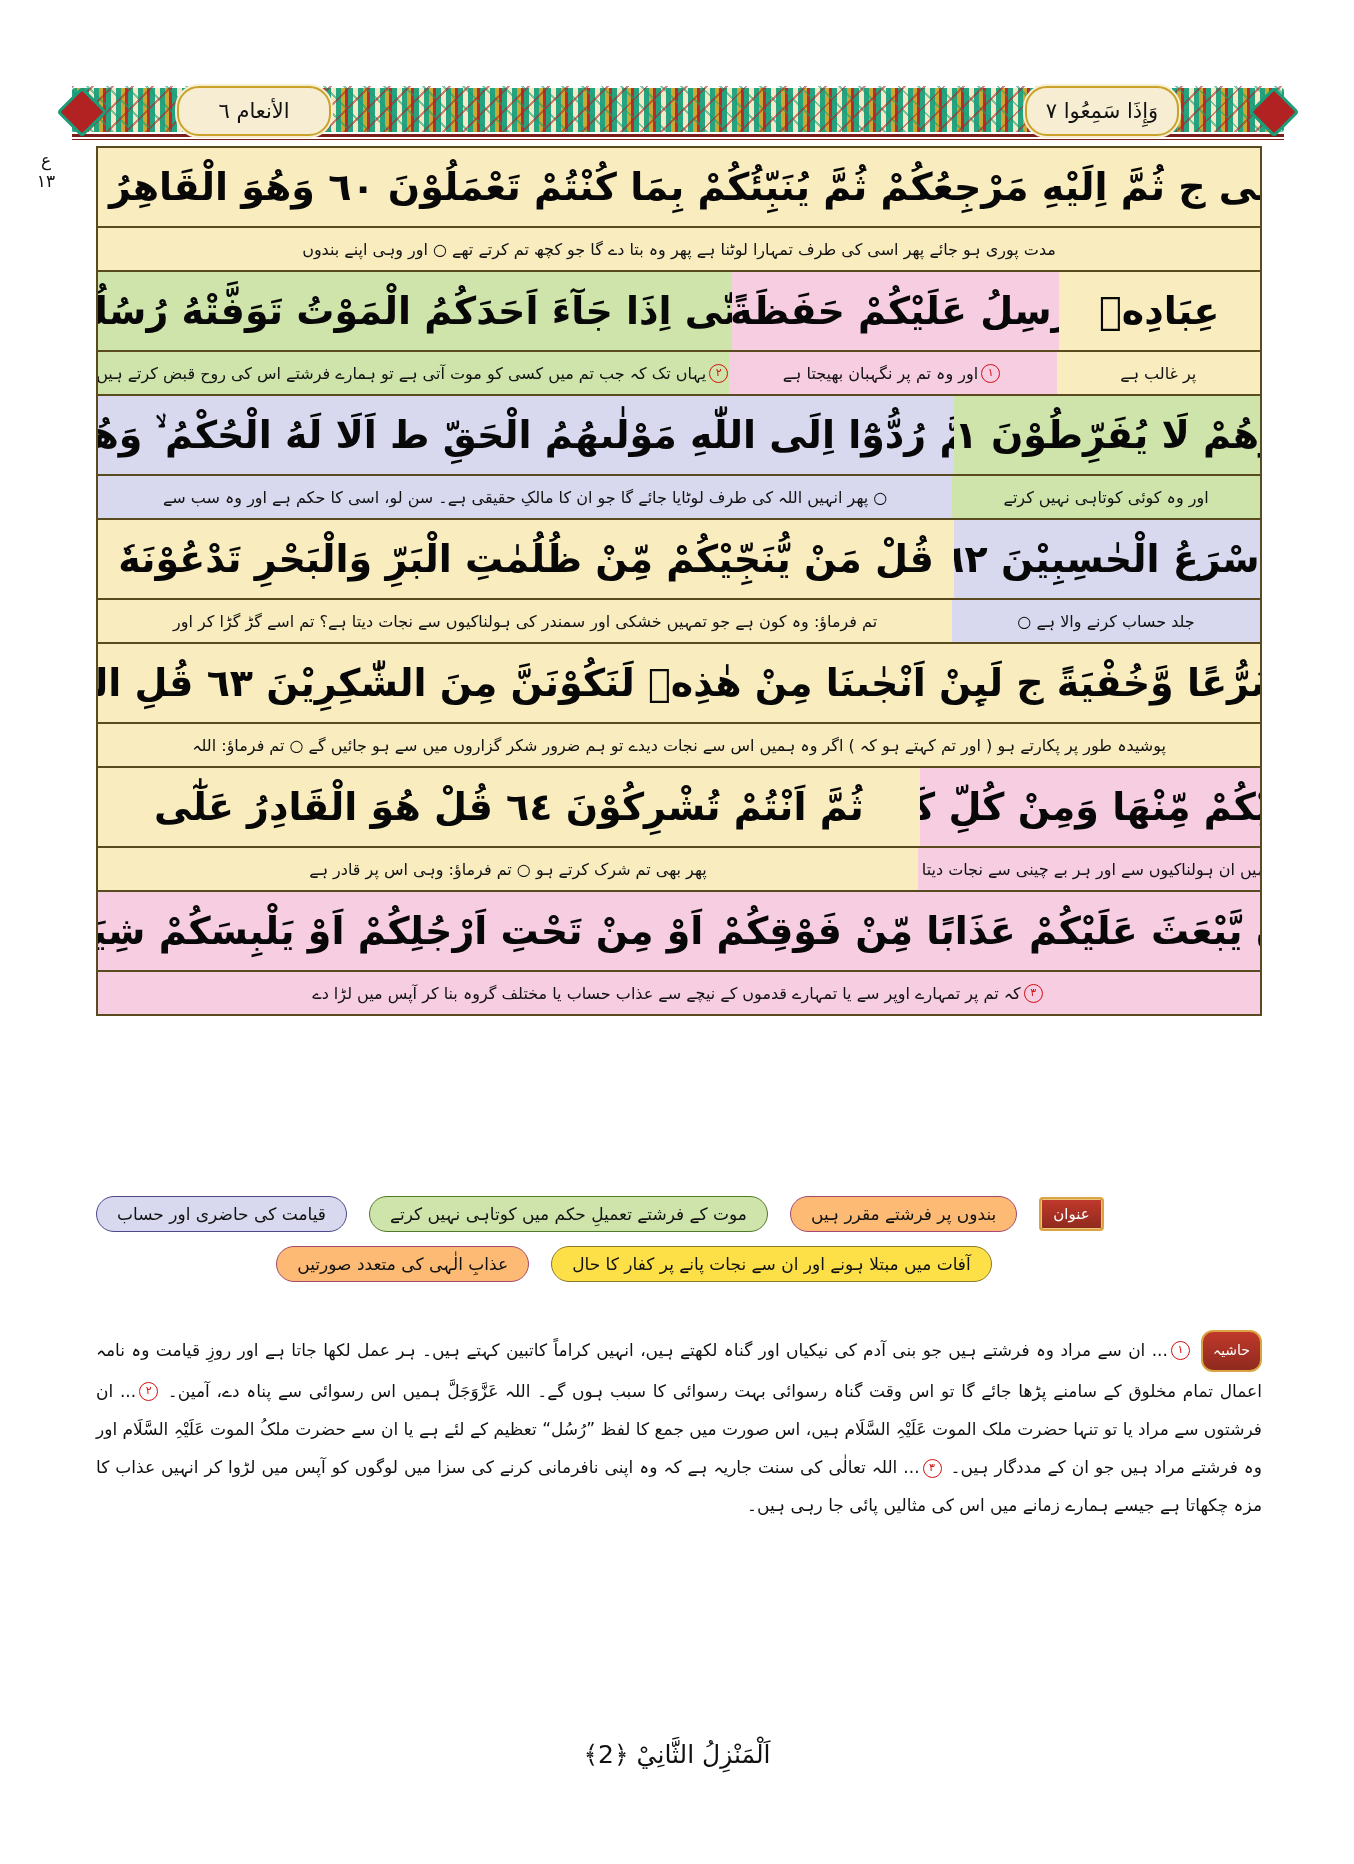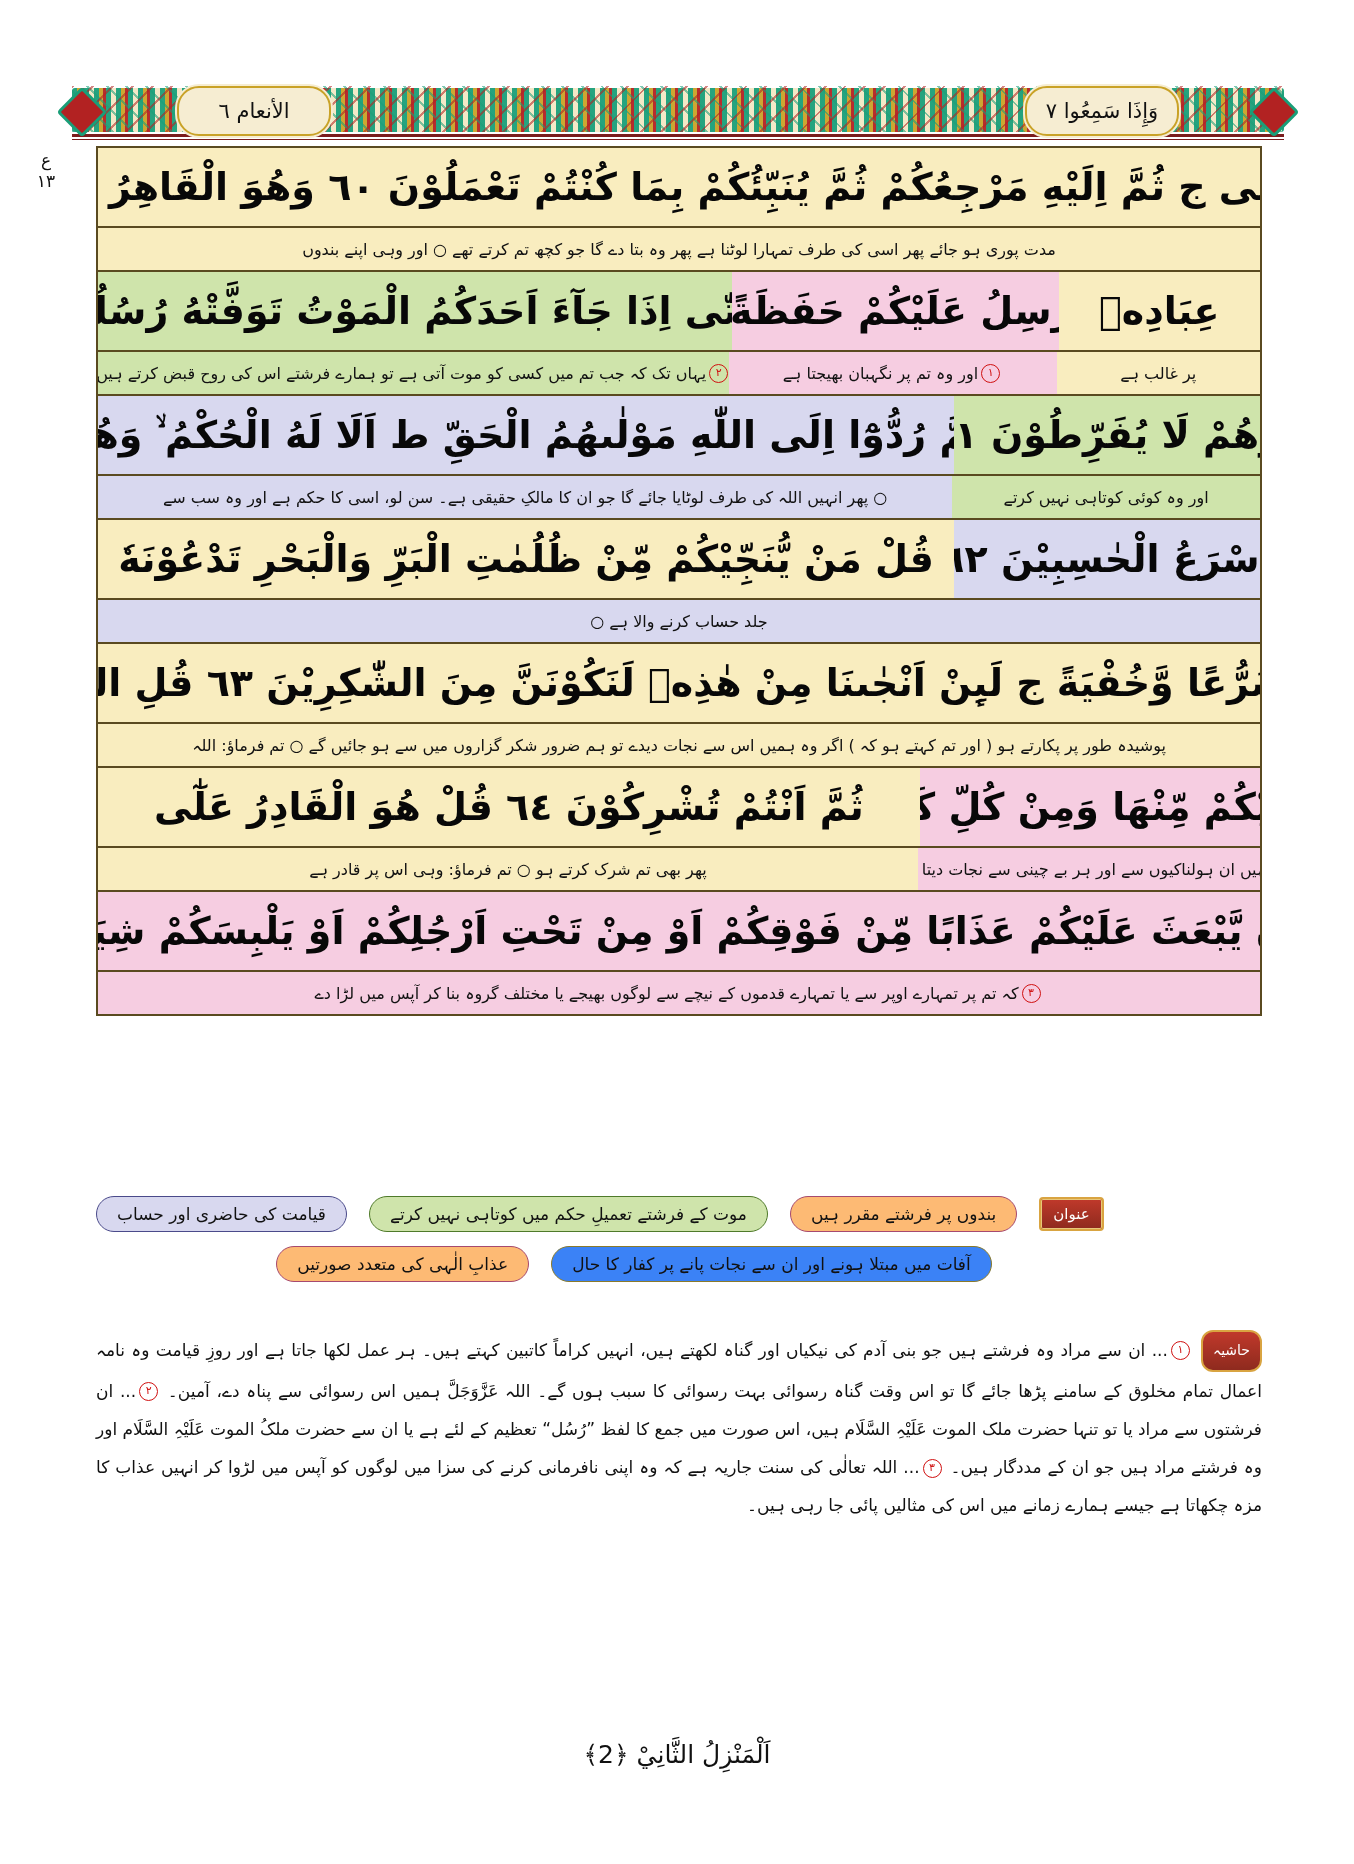--- a/index.html
+++ b/index.html
@@ -127,21 +127,21 @@
   }
   .topic-line.second{justify-content:center;padding-right:90px;}
   .pill{
     border:1.5px solid #7a6a2a;border-radius:26px;
     padding:7px 20px;font-size:17px;color:#111;
     direction:rtl;white-space:nowrap;
   }
   .pill.pink{background:#fdba74;border-color:#a6496f;}
   .pill.green{background:#cfe4ab;border-color:#4f7a2a;}
   .pill.lav{background:#d8d8ef;border-color:#4a4a8a;}
-  .pill.cream{background:#3b82f6;border-color:#8a7a2a;}
+  .pill.cream{background:#fde047;border-color:#8a7a2a;}
   .badge{
     background:linear-gradient(180deg,#c0392b,#8e2a1e);
     border:2px solid #d9a441;border-radius:4px;
     color:#fff;font-size:15px;padding:6px 12px;
     direction:rtl;white-space:nowrap;
     box-shadow:inset 0 0 0 1px #e8c77a;
   }
 
   
   .footnotes{
@@ -251,20 +251,23 @@
         </div>
       </div>
       <div class="vrow ar-row">
         <div class="seg c-lav" style="flex: 26 1 0px;">اَسْرَعُ الْحٰسِبِيْنَ ٦٢</div>
         <div class="seg c-cream" style="flex: 74 1 0px;">قُلْ مَنْ يُّنَجِّيْكُمْ مِّنْ ظُلُمٰتِ الْبَرِّ وَالْبَحْرِ تَدْعُوْنَهٗ</div>
       </div>
       <div class="vrow ur-row">
         <div class="seg c-lav" style="flex: 26 1 0px;">
           <span>جلد حساب کرنے والا ہے ○</span>
         </div>
+        <div class="seg c-cream" style="flex: 74 1 0px;">
+          <span>تم فرماؤ: وہ کون ہے جو تمہیں  خشکی اور سمندر کی ہولناکیوں سے نجات دیتا ہے؟ تم اسے گڑ گڑا کر اور</span>
+        </div>
       </div>
       <div class="vrow ar-row">
         <div class="seg c-cream" style="flex: 100 1 0px;">تَضَرُّعًا وَّخُفْيَةً ج لَىِٕنْ اَنْجٰىنَا مِنْ هٰذِهٖ لَنَكُوْنَنَّ مِنَ الشّٰكِرِيْنَ ٦٣ قُلِ اللّٰهُ</div>
       </div>
       <div class="vrow ur-row">
         <div class="seg c-cream" style="flex: 100 1 0px;">
           <span>پوشیدہ طور پر پکارتے ہو ( اور تم کہتے ہو کہ ) اگر وہ ہمیں اس سے نجات دیدے تو ہم ضرور شکر گزاروں میں سے ہو جائیں گے ○ تم فرماؤ: اللہ</span>
         </div>
       </div>
       <div class="vrow ar-row">
@@ -278,21 +281,21 @@
         <div class="seg c-cream" style="flex: 71 1 0px;">
           <span>پھر بھی تم شرک کرتے ہو ○ تم فرماؤ: وہی اس پر قادر ہے</span>
         </div>
       </div>
       <div class="vrow ar-row">
         <div class="seg c-pink" style="flex: 100 1 0px;">اَنْ يَّبْعَثَ عَلَيْكُمْ عَذَابًا مِّنْ فَوْقِكُمْ اَوْ مِنْ تَحْتِ اَرْجُلِكُمْ اَوْ يَلْبِسَكُمْ شِيَعًا</div>
       </div>
       <div class="vrow ur-row">
         <div class="seg c-pink" style="flex: 100 1 0px;">
           <span class="fn-mark">٣</span>
-          <span>کہ تم پر تمہارے اوپر سے یا تمہارے قدموں کے نیچے سے لوگوں بھیجے یا مختلف گروہ بنا کر آپس میں لڑا دے</span>
+          <span>کہ تم پر تمہارے اوپر سے یا تمہارے قدموں کے نیچے سے عذاب حساب یا مختلف گروہ بنا کر آپس میں لڑا دے</span>
         </div>
       </div>
     </div>
 
   <div class="topics">
     <div class="topic-line" id="topic-row-1">
         <div class="badge">عنوان</div>
         <div class="pill pink">بندوں پر فرشتے مقرر ہیں</div>
         <div class="pill green">موت کے فرشتے تعمیلِ حکم میں کوتاہی نہیں کرتے</div>
         <div class="pill lav">قیامت کی حاضری اور حساب</div>

